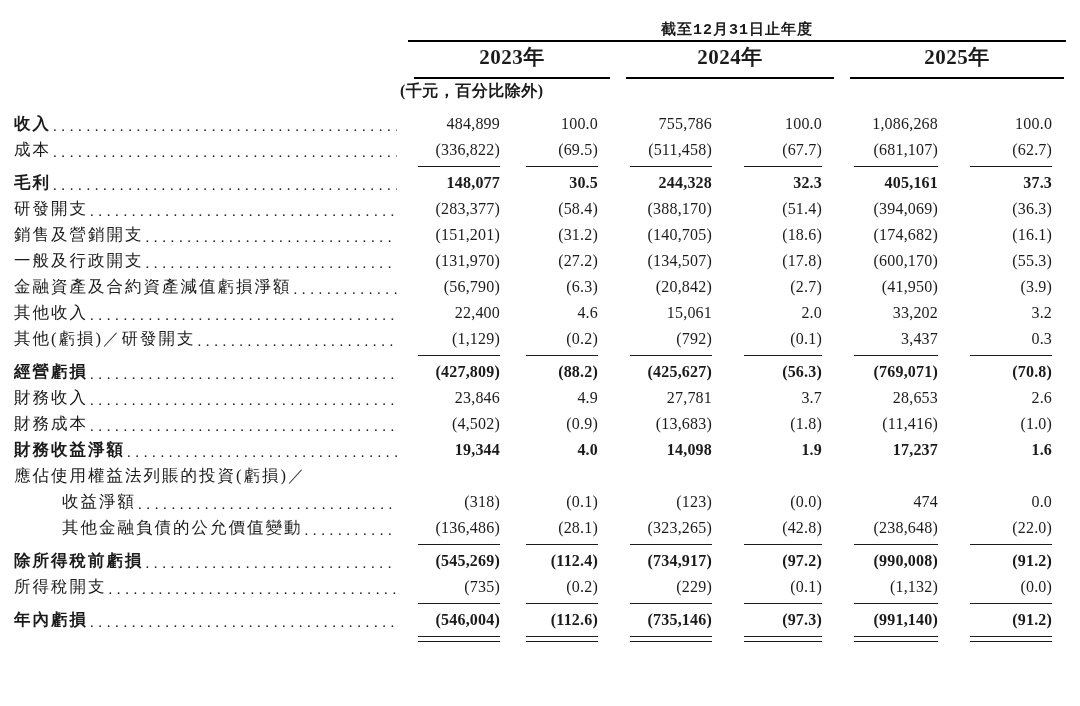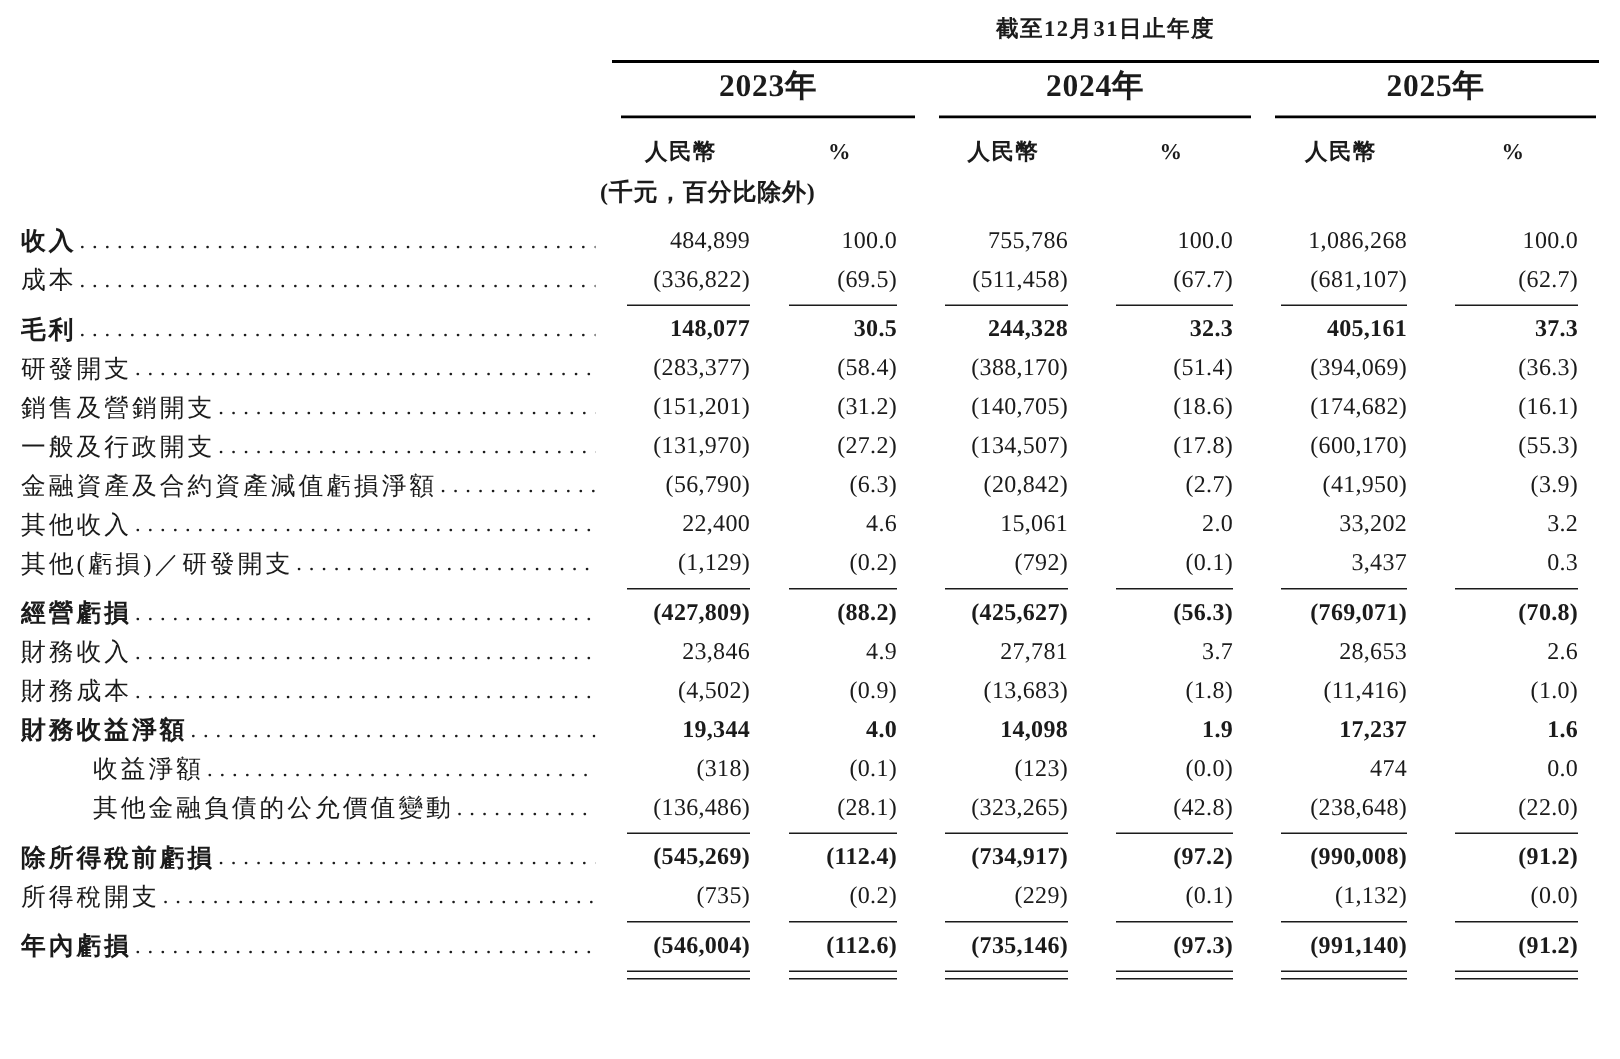--- a/index.html
+++ b/index.html
@@ -2,31 +2,31 @@
 <html><head>
 <meta charset="utf-8">
 <style>
   html,body{margin:0;padding:0;background:#fff;}
   .page{width:1080px;height:706px;box-sizing:border-box;background:#fff;
         font-family:"Liberation Serif","DejaVu Serif",serif;color:#1b1b1b;
         padding:6px 0 0 14px;overflow:hidden;}
   table{border-collapse:collapse;table-layout:fixed;width:1052px;}
   td{padding:0;overflow:hidden;}
   .title-row td{height:36px;vertical-align:bottom;}
-  .period{border-bottom:2.5px solid #000;padding-bottom:11px;margin-left:8px;
-          text-align:center;font-weight:bold;font-size:15px;letter-spacing:1px;}
+  .period{border-bottom:2.5px solid #000;padding-bottom:1px;margin-left:8px;
+          text-align:center;font-weight:bold;font-size:15px;letter-spacing:1px;font-family:Liberation Mono, monospace;}
   .year-row td{height:37px;vertical-align:bottom;}
   .grp{border-bottom:2.5px solid #000;padding-bottom:6px;margin:0 2px 0 14px;
        text-align:center;font-weight:bold;font-size:21px;letter-spacing:0.5px;}
   .colhdr-row td{height:32px;vertical-align:bottom;padding-bottom:5px;
                  text-align:center;font-weight:bold;font-size:15px;letter-spacing:1px;}
   .unit-row td{height:24px;vertical-align:middle;text-align:left;font-weight:bold;font-size:16px;letter-spacing:0.5px;}
   .spacer-row td{height:8px;}
   .data-row td{height:26px;vertical-align:middle;font-size:16px;white-space:nowrap;}
-  .lblwrap{display:flex;align-items:center;overflow:hidden;}
+  .lblwrap{display:flex;align-items:flex-end;overflow:hidden;}
   .lbl .t{letter-spacing:2px;font-size:16.5px;}
   .ind .lblwrap{padding-left:48px;}
   .dots{flex:1;overflow:hidden;white-space:nowrap;letter-spacing:4.6px;font-size:15px;margin:0 3px 0 2px;}
   .v{text-align:right;padding-right:14px;letter-spacing:0.2px;}
   td.c0{padding-right:8px;}
   .b{font-weight:bold;}
   .rule-row td{height:7px;vertical-align:middle;}
   .rule-row.dbl td{height:12px;}
   .rl{border-top:1.7px solid #1b1b1b;margin-left:18px;}
   .rl.d{height:4px;border-top:1.6px solid #1b1b1b;border-bottom:1.6px solid #1b1b1b;}
@@ -57,29 +57,20 @@
         <td colspan="2">
           <div class="grp">2023年</div>
         </td>
         <td colspan="2">
           <div class="grp">2024年</div>
         </td>
         <td colspan="2">
           <div class="grp">2025年</div>
         </td>
       </tr>
-      <tr class="colhdr-row">
-        <td></td>
-        <td>人民幣</td>
-        <td>%</td>
-        <td>人民幣</td>
-        <td>%</td>
-        <td>人民幣</td>
-        <td>%</td>
-      </tr>
       <tr class="unit-row">
         <td></td>
         <td colspan="6">(千元，百分比除外)</td>
       </tr>
       <tr class="spacer-row">
           <td colspan="7"></td>
         </tr>
     </tbody>
     <tbody id="rows">
         <tr class="data-row">
@@ -300,20 +291,33 @@
             </div>
           </td>
           <td class="v c0 b">19,344</td>
           <td class="v c1 b">4.0</td>
           <td class="v c2 b">14,098</td>
           <td class="v c3 b">1.9</td>
           <td class="v c4 b">17,237</td>
           <td class="v c5 b">1.6</td>
         </tr>
         <tr class="data-row">
+          <td class="lbl">
+            <div class="lblwrap">
+              <span class="t">應佔使用權益法列賬的投資(虧損)／</span>
+            </div>
+          </td>
+          <td class="v c0"></td>
+          <td class="v c1"></td>
+          <td class="v c2"></td>
+          <td class="v c3"></td>
+          <td class="v c4"></td>
+          <td class="v c5"></td>
+        </tr>
+        <tr class="data-row">
           <td class="lbl ind">
             <div class="lblwrap">
               <span class="t">收益淨額</span>
               <span class="dots">................................................................................................................................................................</span>
             </div>
           </td>
           <td class="v c0">(318)</td>
           <td class="v c1">(0.1)</td>
           <td class="v c2">(123)</td>
           <td class="v c3">(0.0)</td>

